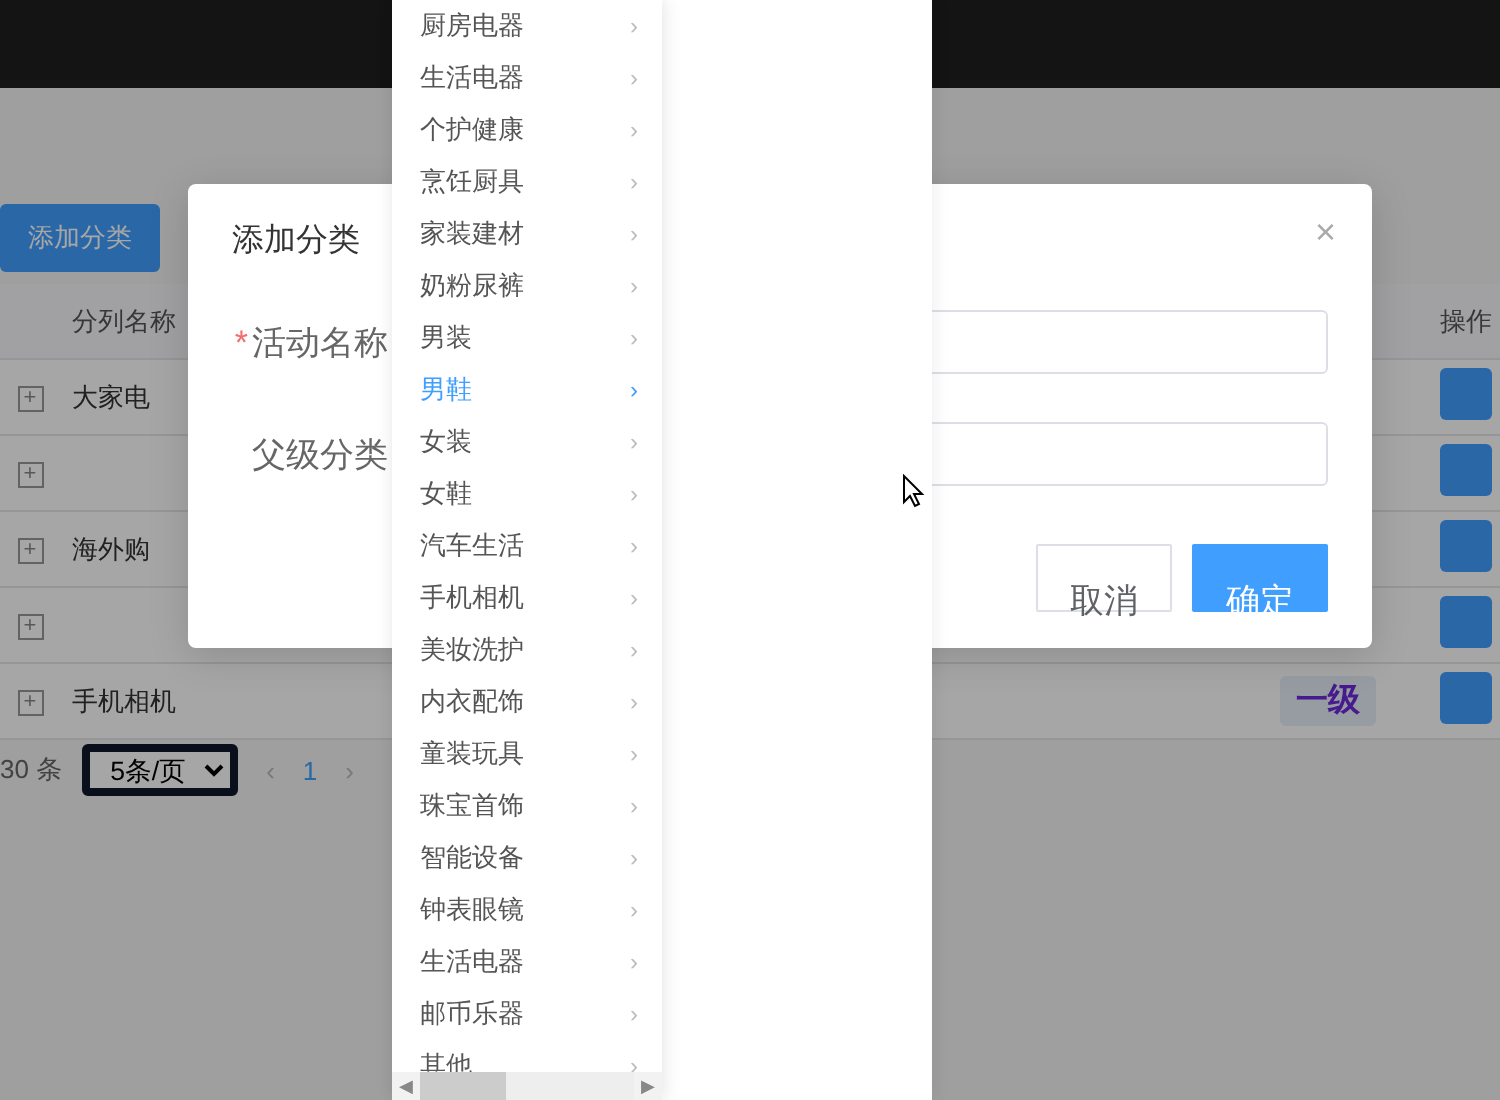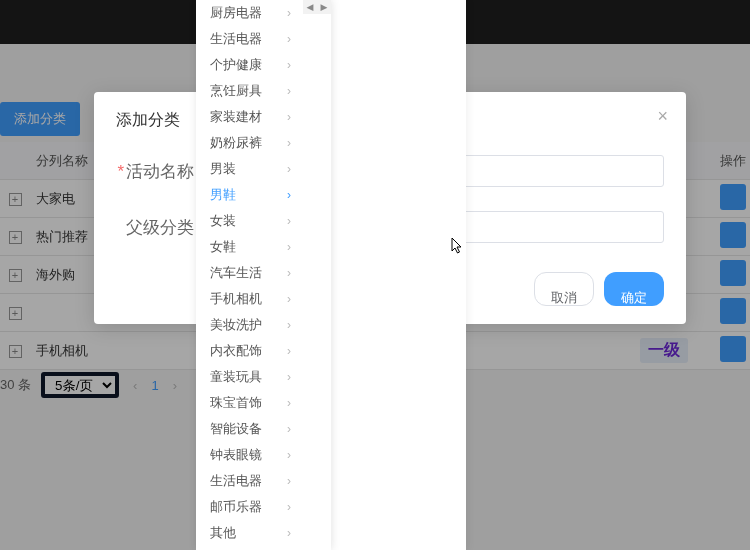--- a/index.html
+++ b/index.html
@@ -28,25 +28,25 @@
   .pager .pg-cur { color: #409eff; font-weight: 500; }
 
   .modal { position: absolute; top: 92px; left: 94px; width: 592px; height: 232px; background: #fff; border-radius: 4px; box-shadow: 0 4px 20px rgba(0,0,0,.15); z-index: 10; padding: 18px 22px; }
   .modal h3 { font-size: 16px; font-weight: 500; color: #333; }
   .modal .close { position: absolute; top: 14px; right: 18px; font-size: 18px; color: #aaa; cursor: pointer; }
   .form-row { display: flex; align-items: center; margin-top: 24px; }
   .form-label { width: 78px; text-align: right; font-size: 17px; color: #666; margin-right: 10px; }
   .form-label .req { color: #f56c6c; margin-right: 2px; }
   .form-input { flex: 1; height: 32px; border: 1px solid #dcdfe6; border-radius: 3px; padding: 0 10px; }
   .modal-footer { position: absolute; right: 22px; bottom: 18px; display: flex; gap: 10px; }
-  .btn { height: 32px; padding: 16px 16px; border-radius: 12px; font-size: 13px; cursor: pointer; border: 1px solid transparent; }
+  .btn { height: 32px; padding: 16px 16px; border-radius: 1px; font-size: 17px; cursor: pointer; border: 1px solid transparent; }
   .btn-default { background: #fff; border-color: #dcdfe6; color: #606266; }
   .btn-primary { background: #409eff; color: #fff; }
 
-  .cascader { position: absolute; top: 0; left: 196px; width: 135px; height: 550px; background: #fff; box-shadow: 2px 0 8px rgba(0,0,0,.08), -2px 0 8px rgba(0,0,0,.04); z-index: 20; display: flex; flex-direction: row; }
+  .cascader { position: absolute; top: 0; left: 196px; width: 135px; height: 550px; background: #fff; box-shadow: 2px 0 8px rgba(0,0,0,.08), -2px 0 8px rgba(0,0,0,.04); z-index: 20; display: flex; flex-direction: column; }
   .cascader-list { flex: 1; overflow: hidden; }
   .cascader-item { display: flex; align-items: center; justify-content: space-between; height: 26px; padding: 0 12px 0 14px; font-size: 13px; color: #555; cursor: pointer; }
   .cascader-item.active { color: #409eff; }
   .cascader-item .chev { color: #bbb; font-size: 12px; }
   .cascader-item.active .chev { color: #409eff; }
   .cascader-scroll { height: 14px; background: #f2f2f2; display: flex; }
   .cascader-scroll .arrow { width: 14px; text-align: center; font-size: 9px; color: #888; line-height: 14px; }
   .cascader-scroll .track { flex: 1; background: #eee; position: relative; }
   .cascader-scroll .thumb { position: absolute; left: 0; width: 40%; top: 0; bottom: 0; background: #ccc; }
   .sub-panel { position: absolute; top: 0; left: 331px; width: 135px; height: 550px; background: #fff; z-index: 19; box-shadow: 2px 0 8px rgba(0,0,0,.06); }
@@ -71,21 +71,20 @@
     </div>
     <div class="td-row">
       <div class="cell-expand"><span class="expand-box">+</span></div>
       <div class="cell-name">大家电</div>
       <div class="cell-spacer"></div>
         <div class="cell-level"></div>
       <div class="cell-action"><span class="mini-btn"></span></div>
     </div>
     <div class="td-row">
       <div class="cell-expand"><span class="expand-box">+</span></div>
-      <div class="cell-name">热门推荐</div>
       <div class="cell-spacer"></div>
         <div class="cell-level"></div>
       <div class="cell-action"><span class="mini-btn"></span></div>
     </div>
     <div class="td-row">
       <div class="cell-expand"><span class="expand-box">+</span></div>
       <div class="cell-name">海外购</div>
       <div class="cell-spacer"></div>
         <div class="cell-level"></div>
       <div class="cell-action"><span class="mini-btn"></span></div>

